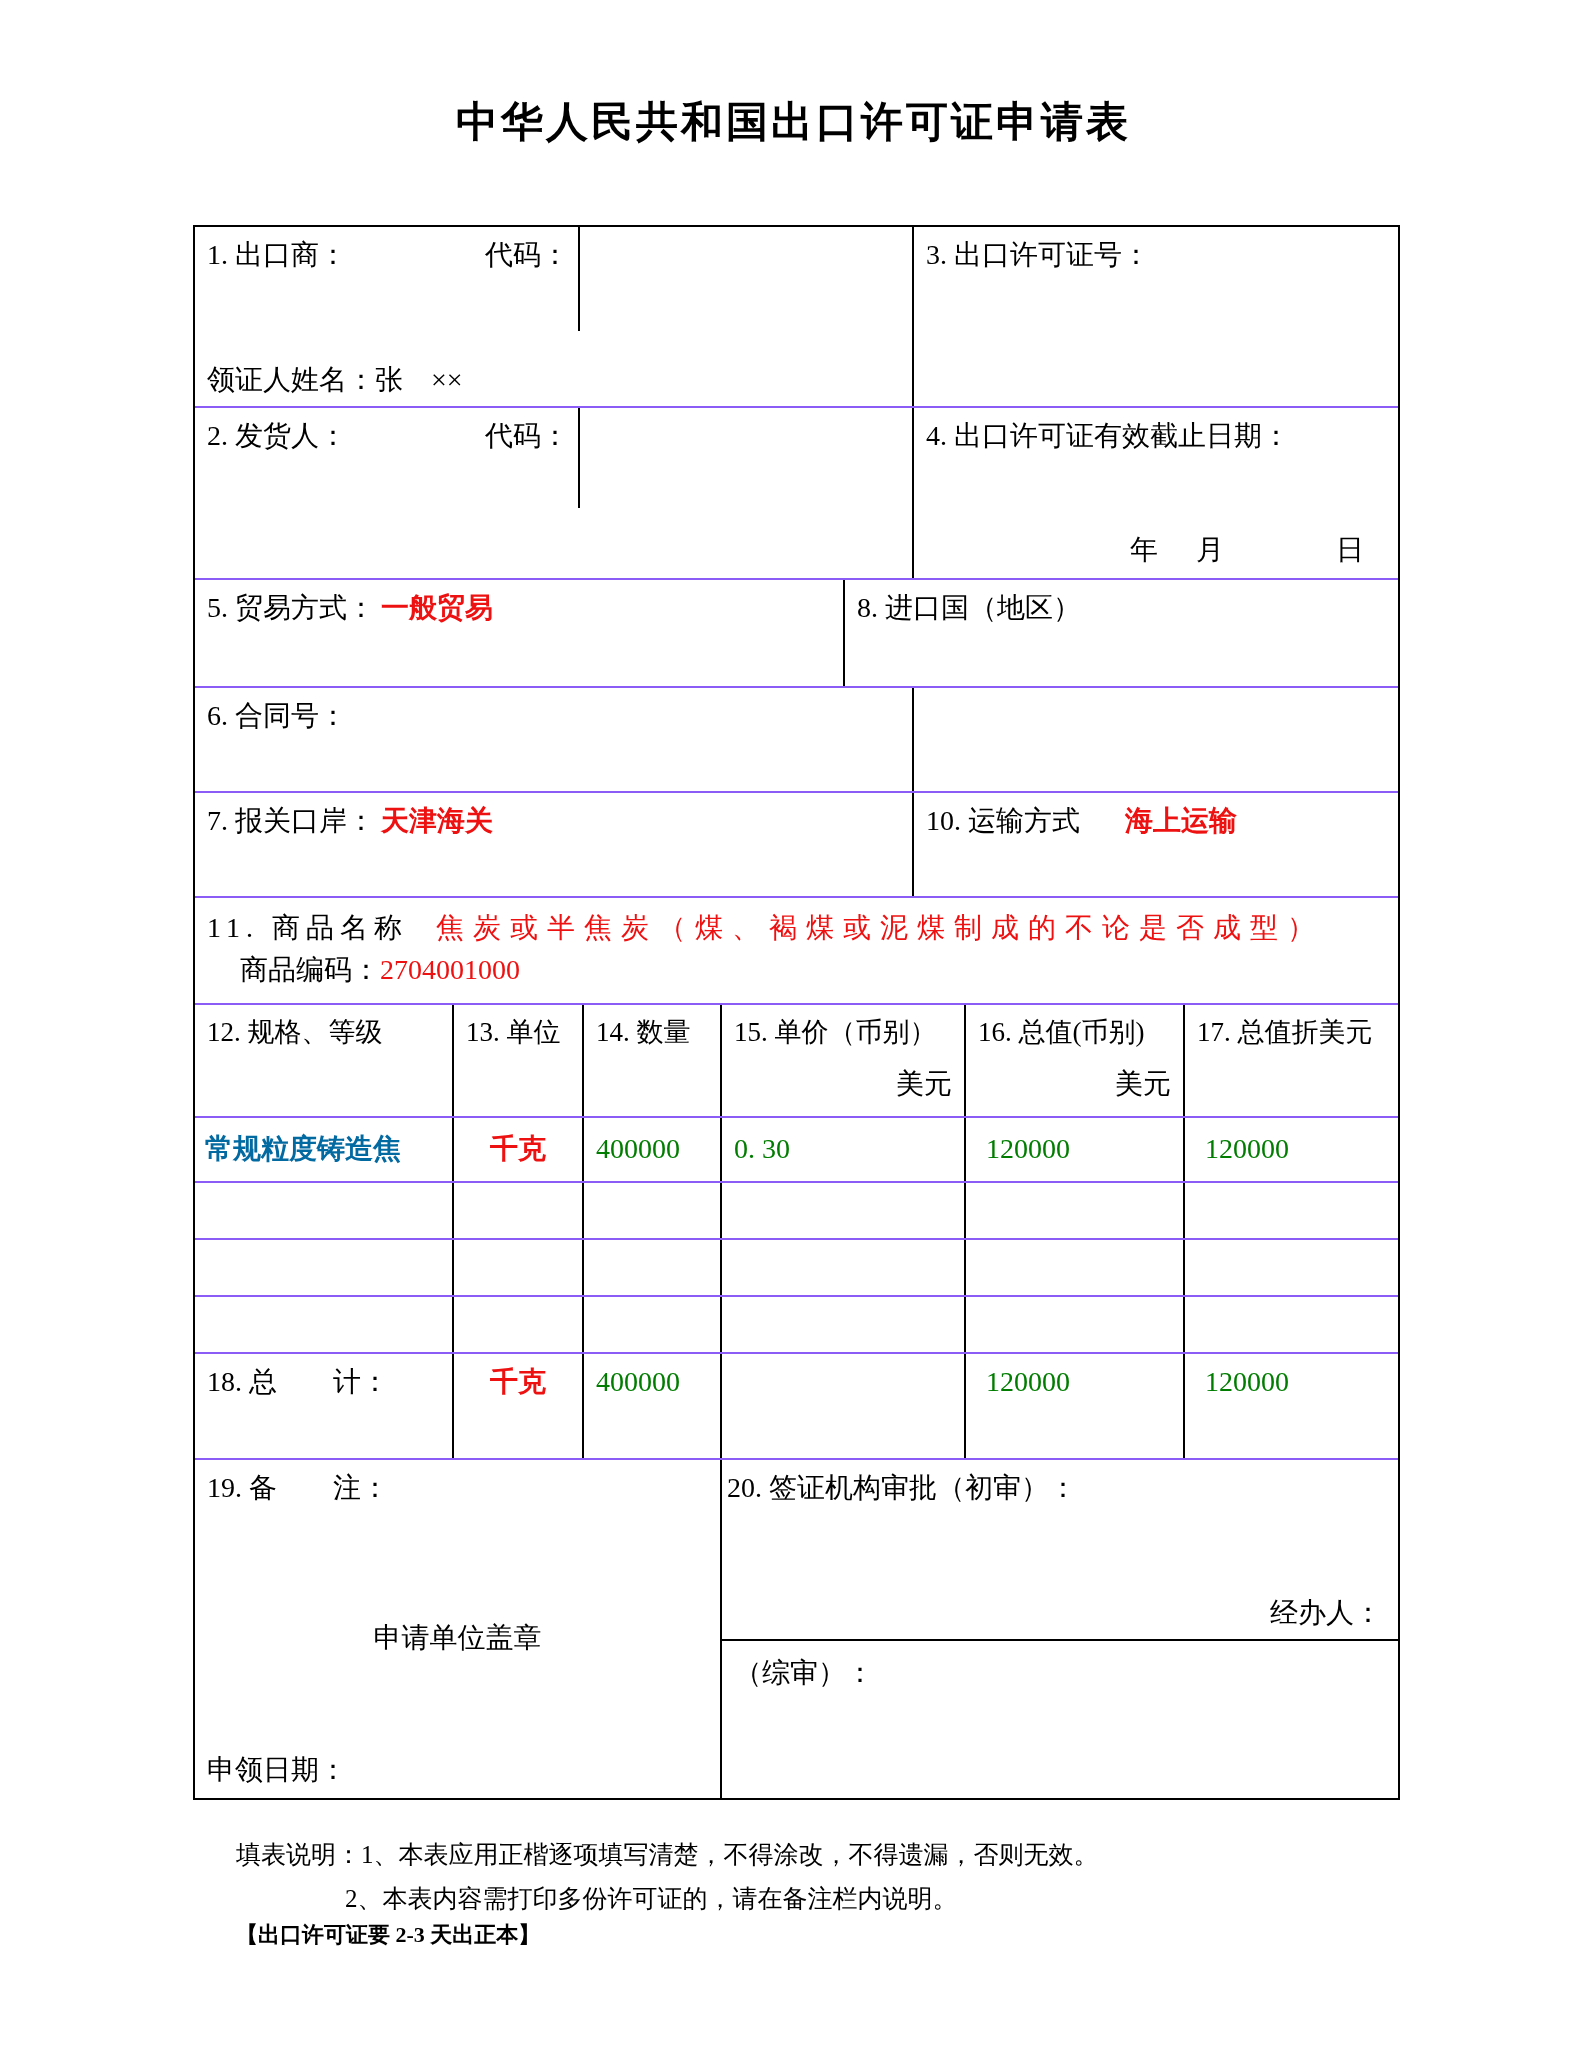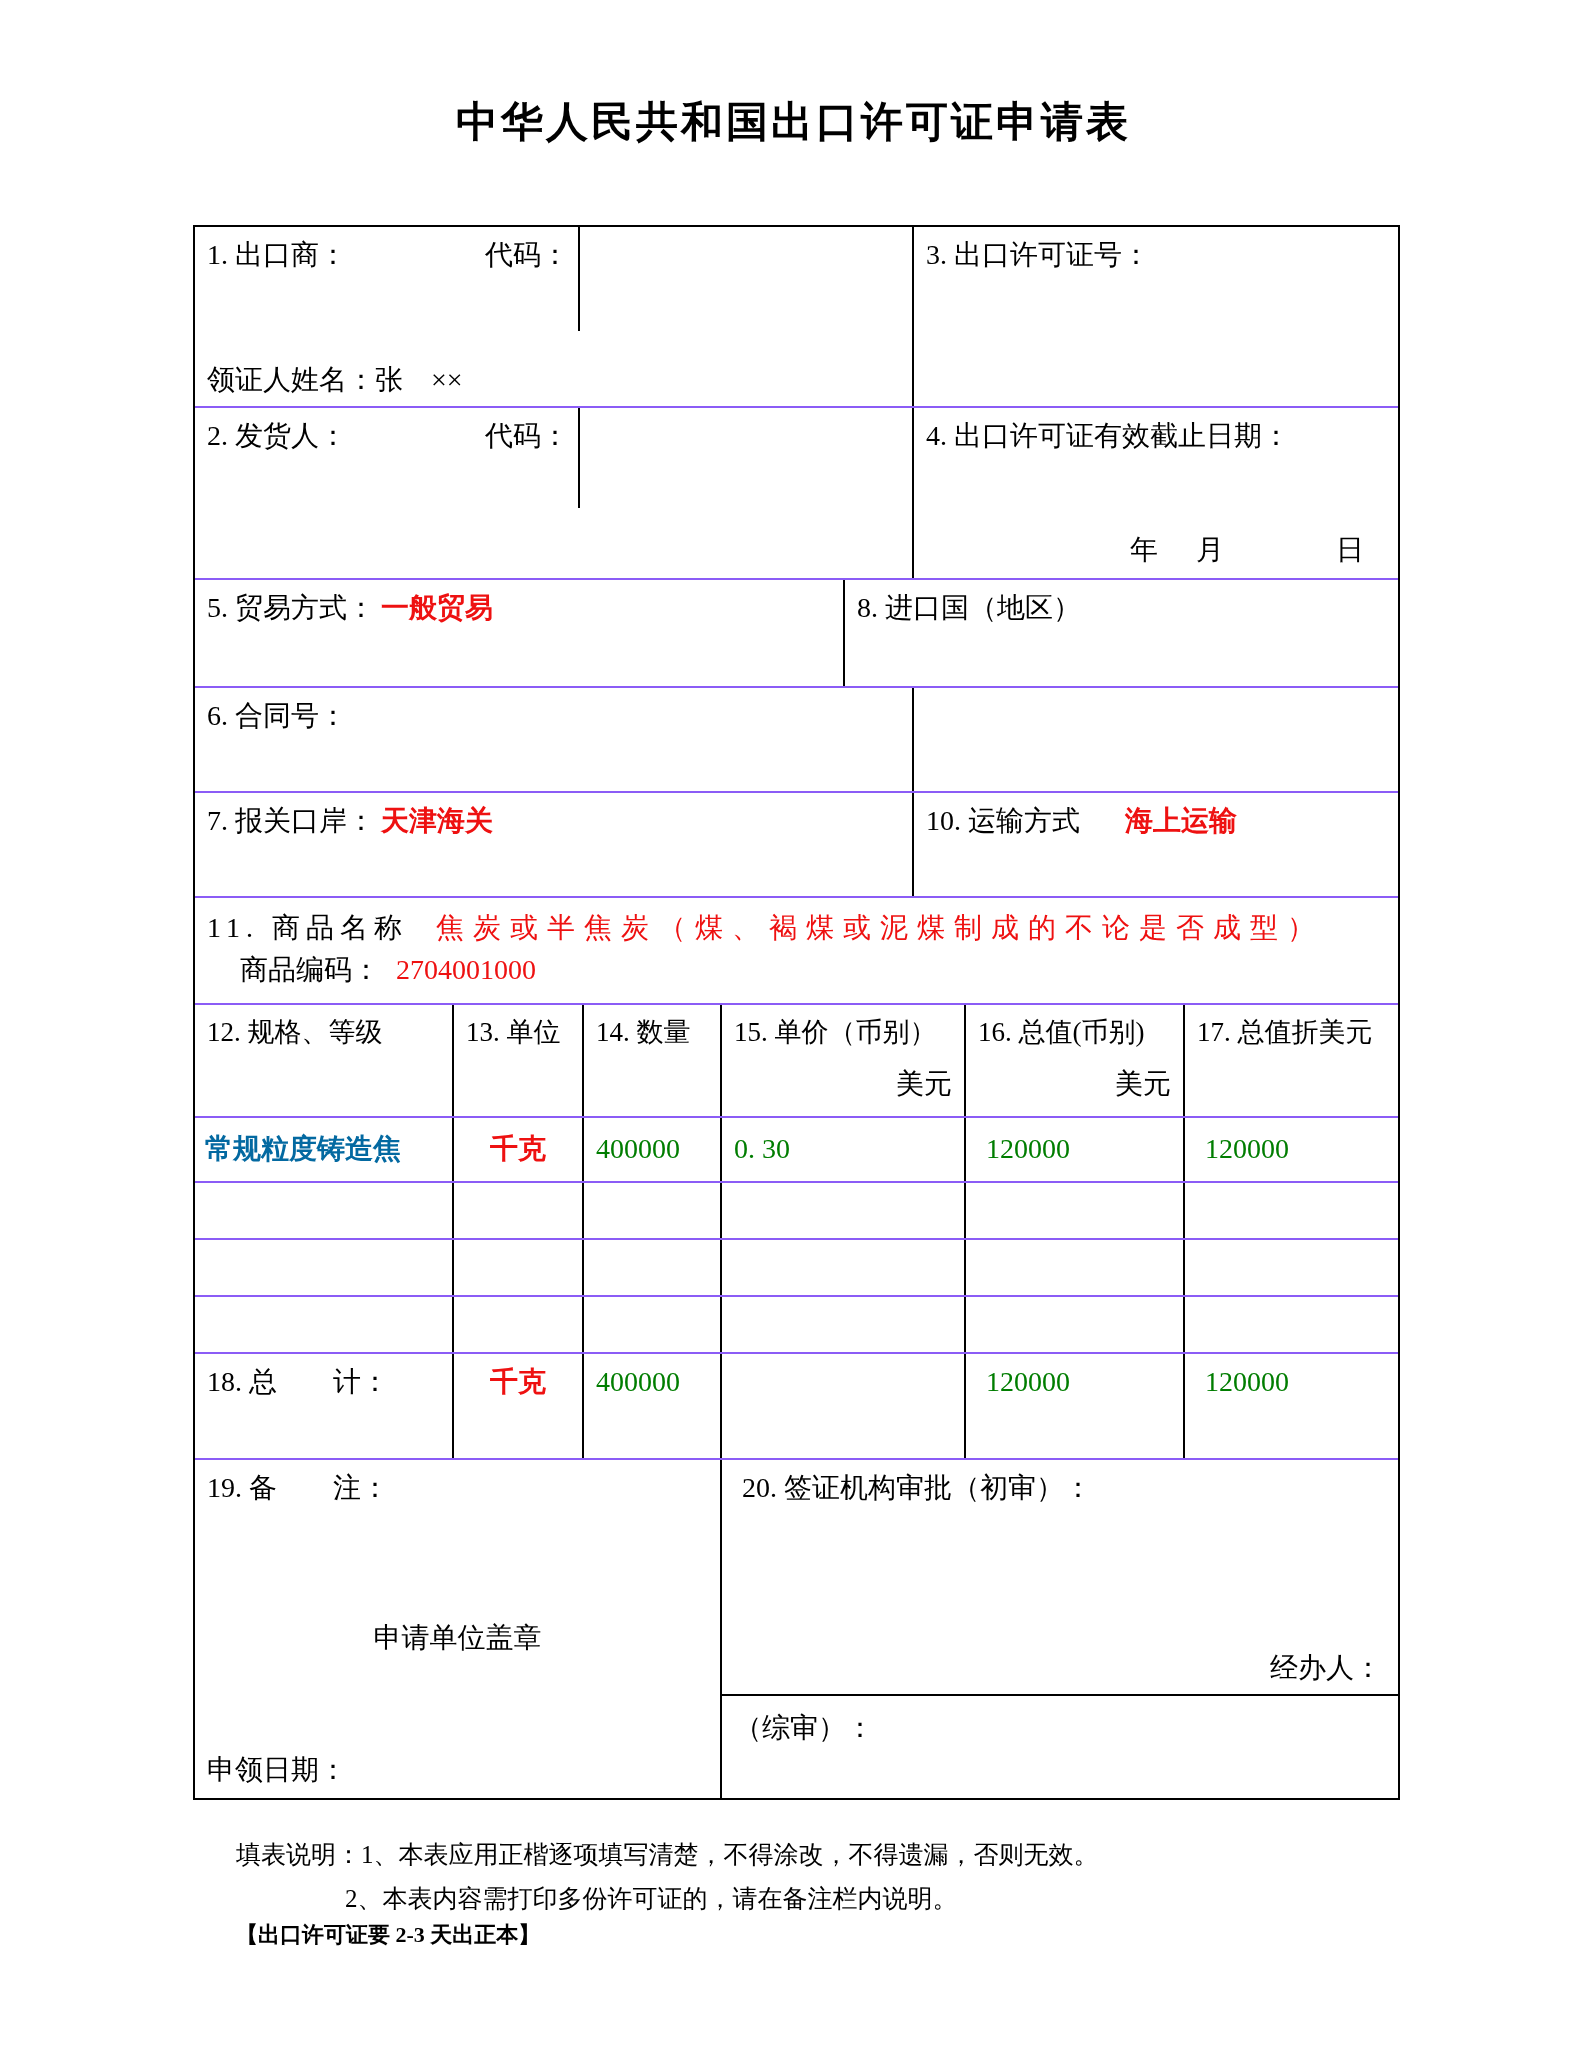--- a/index.html
+++ b/index.html
@@ -87,21 +87,21 @@
         <span>10. 运输方式</span><span class="red" style="margin-left:45px">海上运输</span>
       </div>
     </div>
 
     <div class="row" style="height:107px">
       <div class="cell last" style="width:1203px;padding-top:12px">
         <div>
           <span class="sp11">11. 商品名称</span><span class="red-normal sp11v" style="margin-left:28px">焦炭或半焦炭（煤、褐煤或泥煤制成的不论是否成型）</span>
         </div>
         <div style="padding-left:33px;margin-top:6px">
-          <span>商品编码：</span><span class="red-normal" style="margin-left:16px">2704001000</span>
+          <span>商品编码：</span><span class="red-normal" style="margin-left:0">2704001000</span>
         </div>
       </div>
     </div>
 
     <div class="row" style="height:113px">
       <div class="cell hdr" style="width:259px">
         <span>12. 规格、等级</span>
       </div>
       <div class="cell hdr" style="width:130px">
         <span>13. 单位</span>
@@ -187,21 +187,21 @@
       </div>
     </div>
 
     <div class="row last" style="height:338px">
       <div class="cell" style="width:527px">
         <span>19. 备　　注：</span>
         <div class="abs" style="left:0;right:0;top:160px;text-align:center">申请单位盖章</div>
         <div class="abs" style="left:12px;bottom:10px">申领日期：</div>
       </div>
       <div class="cell last" style="width:676px;padding:0">
-        <div style="box-sizing:border-box;height:236px;border-bottom:2px solid #000;position:relative;padding:10px 20px">
+        <div style="box-sizing:border-box;height:181px;border-bottom:2px solid #000;position:relative;padding:10px 5px">
           <span>20. 签证机构审批（初审）：</span>
           <div class="abs" style="right:16px;bottom:8px">经办人：</div>
         </div>
         <div style="box-sizing:border-box;height:149px;position:relative;padding:14px 12px">
           <span>（综审）：</span>
         </div>
       </div>
     </div>
 
   </div>

